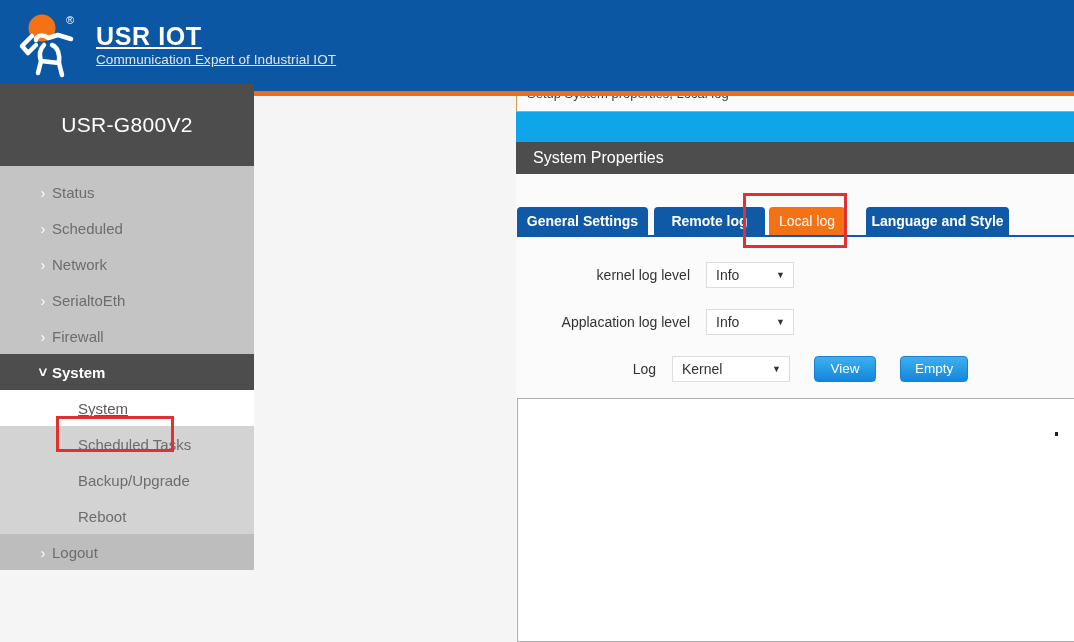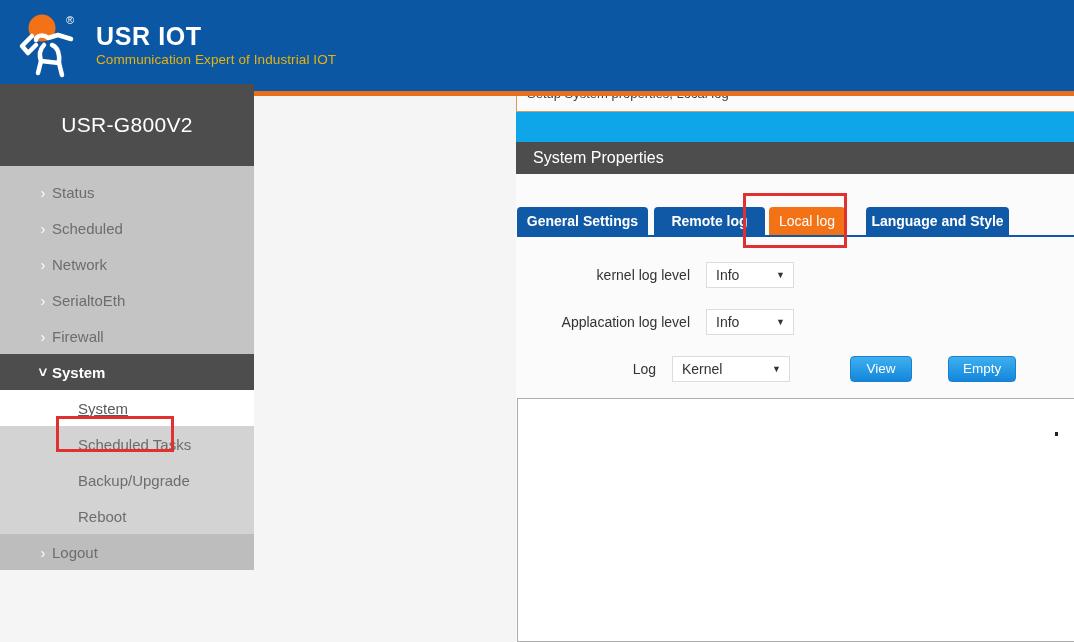--- a/index.html
+++ b/index.html
@@ -16,25 +16,25 @@
     position: absolute; left: 0; top: 0;
     width: 1074px; height: 91px;
     background: #0b57a4;
   }
   .header-inner { display: flex; align-items: center; height: 91px; padding-left: 14px; }
   .logo-mark { position: relative; width: 68px; height: 70px; flex: 0 0 68px; }
   .logo-mark svg { display: block; }
   .brand-block { margin-left: 14px; }
   .brand-title {
     color: #ffffff; font-size: 25px; font-weight: bold;
-    letter-spacing: 0.6px; line-height: 28px;
+    letter-spacing: 0.6px; line-height: 28px; text-decoration: underline;
   }
   .brand-sub {
-    color: #eab308; font-size: 13.5px; line-height: 20px;
-    letter-spacing: 0.1px;
+    color: #e5e5e5; font-size: 13.5px; line-height: 20px;
+    letter-spacing: 0.1px; text-decoration: underline;
   }
 
   
   .orange-rule {
     position: absolute; left: 0; top: 91px;
     width: 1074px; height: 5px; background: #e8701a;
   }
 
   
   .sidebar {
@@ -160,21 +160,21 @@
     font-size: 9px; color: #333333; line-height: 1;
   }
   .btn {
     height: 26px; min-width: 62px; padding: 0 14px;
     border-radius: 4px; border: 1px solid #1a7fd0;
     background: linear-gradient(#3eb0ef, #1386dc);
     color: #ffffff; font-size: 13.5px;
     display: flex; align-items: center; justify-content: center;
     cursor: pointer; margin-left: 0;
   }
-  .btn-group { display: flex; gap: 36px; margin-left: 60px; }
+  .btn-group { display: flex; gap: 24px; margin-left: 24px; }
 
   .log-area {
     position: absolute; left: 1px; top: 302px;
     width: 576px; height: 244px;
     background: #ffffff;
     border: 1px solid #adadad;
   }
   .caret-dot {
     position: absolute; left: 537px; top: 33px;
     width: 3px; height: 4px; background: #222222;

